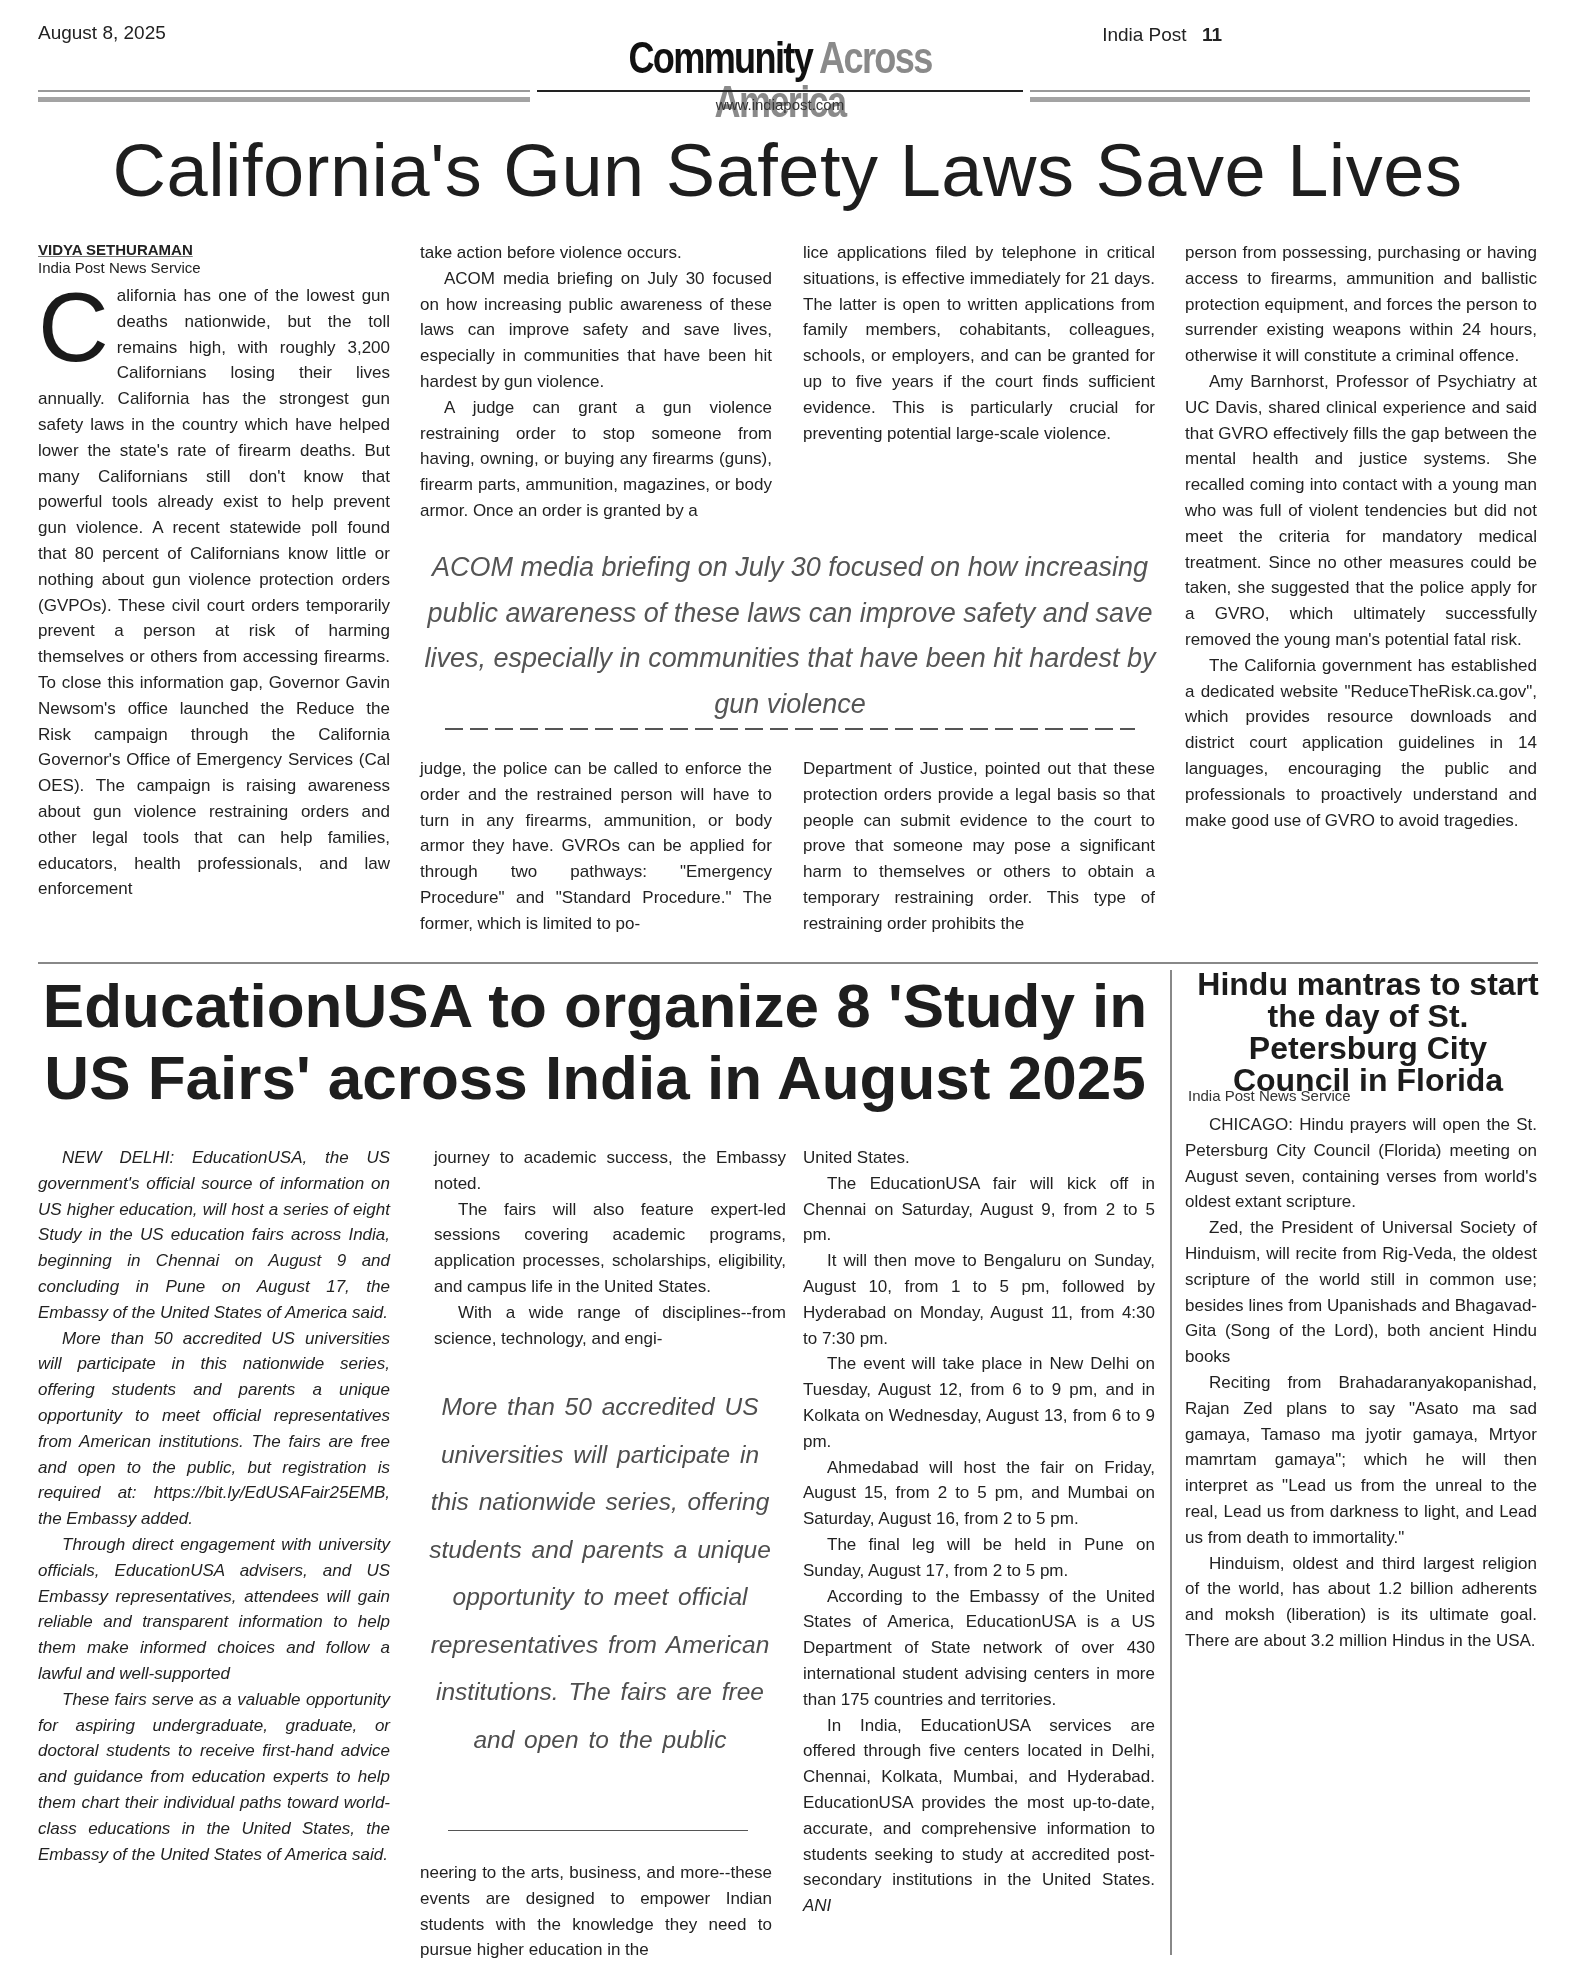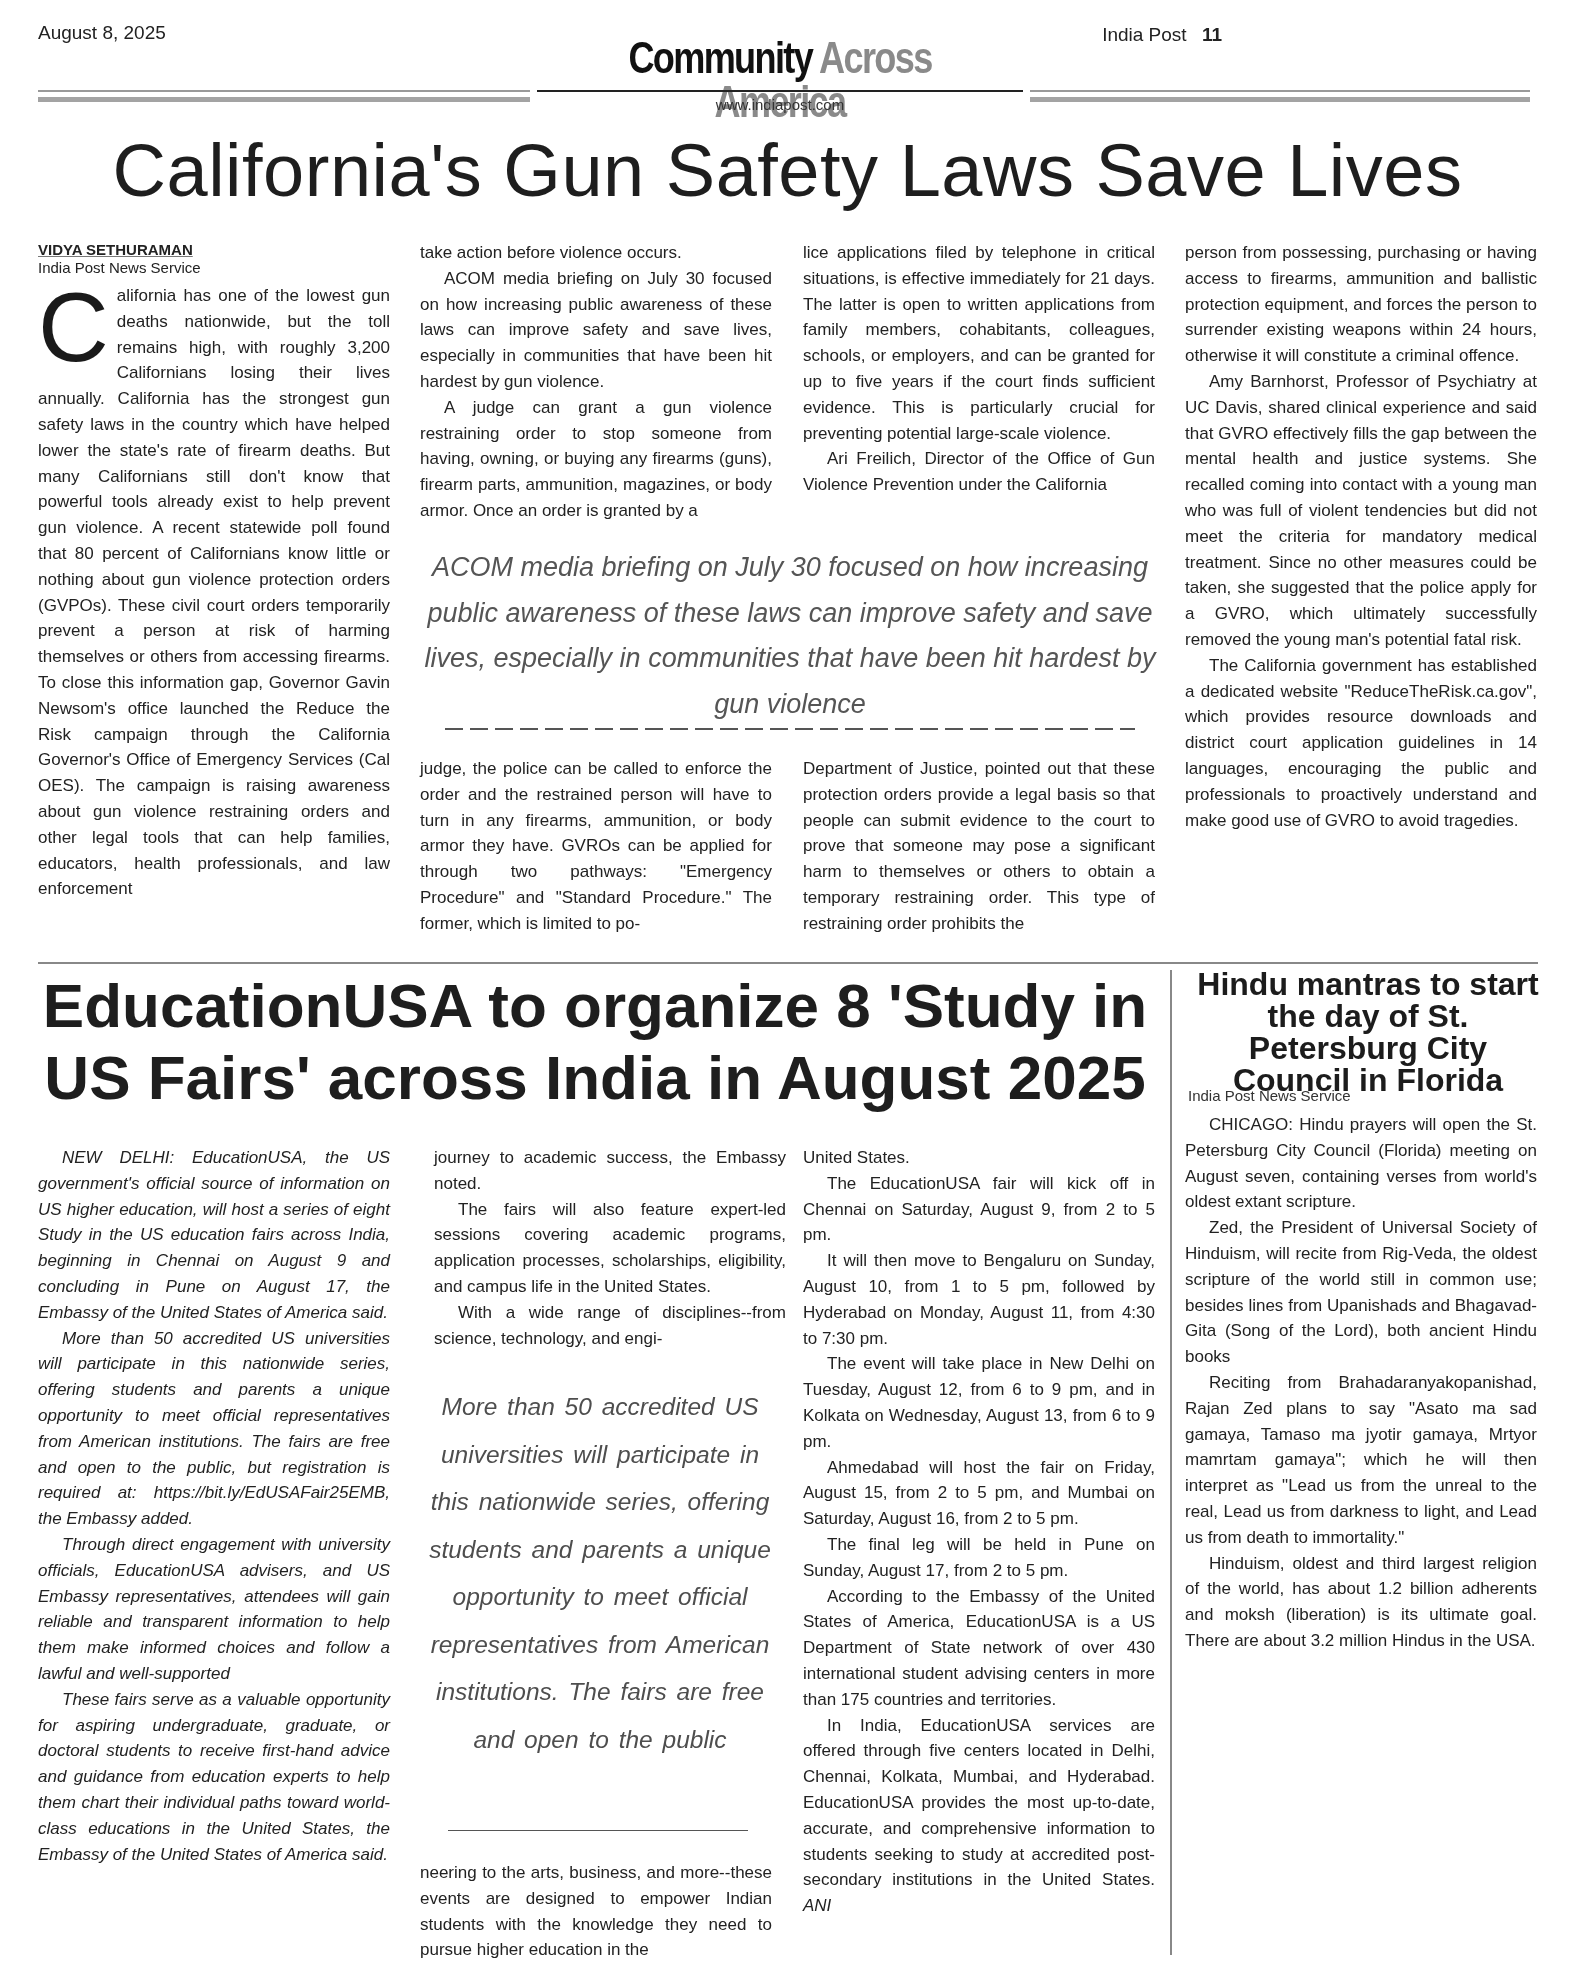--- a/index.html
+++ b/index.html
@@ -84,21 +84,20 @@
 </div>
 
 <div class="col" style="left:420px; top:240px; width:352px;">
   <p class="noindent">take action before violence occurs.</p>
   <p>ACOM media briefing on July 30 focused on how increasing public awareness of these laws can improve safety and save lives, especially in communities that have been hit hardest by gun violence.</p>
   <p>A judge can grant a gun violence restraining order to stop someone from having, owning, or buying any firearms (guns), firearm parts, ammunition, magazines, or body armor. Once an order is granted by a</p>
 </div>
 
 <div class="col" style="left:803px; top:240px; width:352px;">
   <p class="noindent">lice applications filed by telephone in critical situations, is effective immediately for 21 days. The latter is open to written applications from family members, cohabitants, colleagues, schools, or employers, and can be granted for up to five years if the court finds sufficient evidence. This is particularly crucial for preventing potential large-scale violence.</p>
-  <p>Ari Freilich, Director of the Office of Gun Violence Prevention under the California</p>
 </div>
 
 <div class="pullquote1">ACOM media briefing on July 30 focused on how increasing public awareness of these laws can improve safety and save lives, especially in communities that have been hit hardest by gun violence</div>
 <div class="dashes"></div>
 
 <div class="col" style="left:420px; top:756px; width:352px;">
   <p class="noindent">judge, the police can be called to enforce the order and the restrained person will have to turn in any firearms, ammunition, or body armor they have.  GVROs can be applied for through two pathways: "Emergency Procedure" and "Standard Procedure." The former, which is limited to po-</p>
 </div>
 
 <div class="col" style="left:803px; top:756px; width:352px;">

